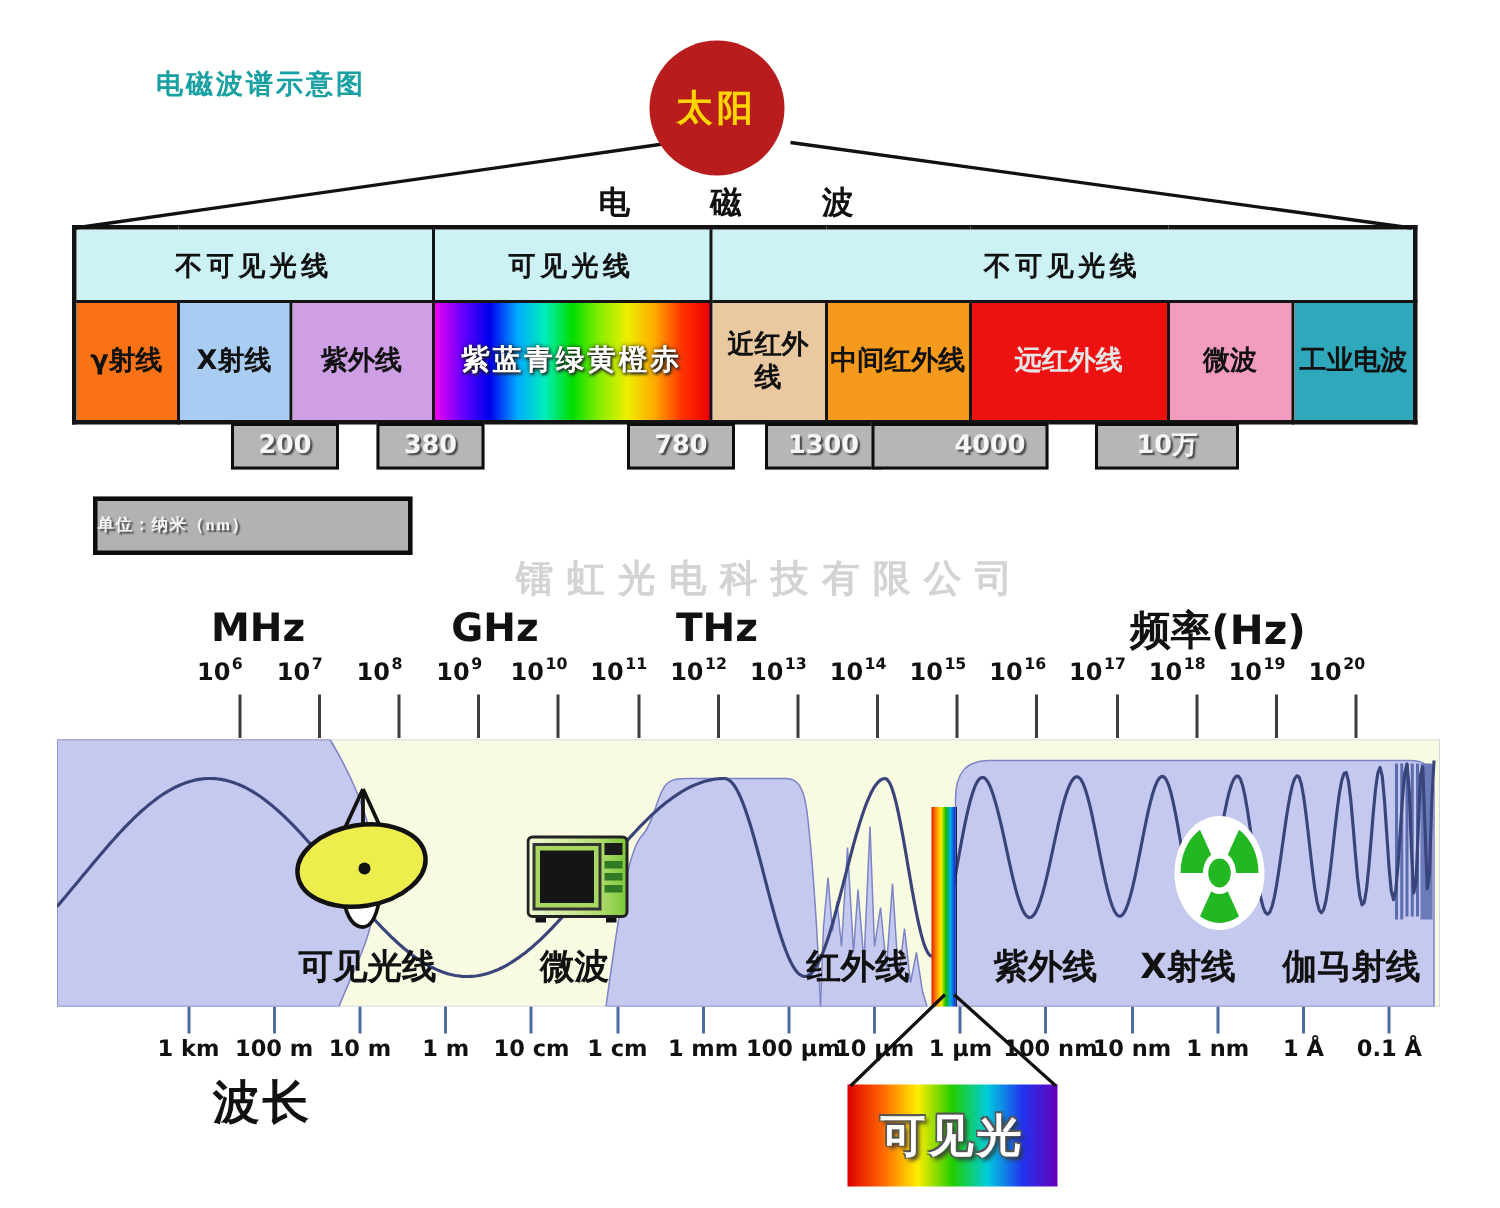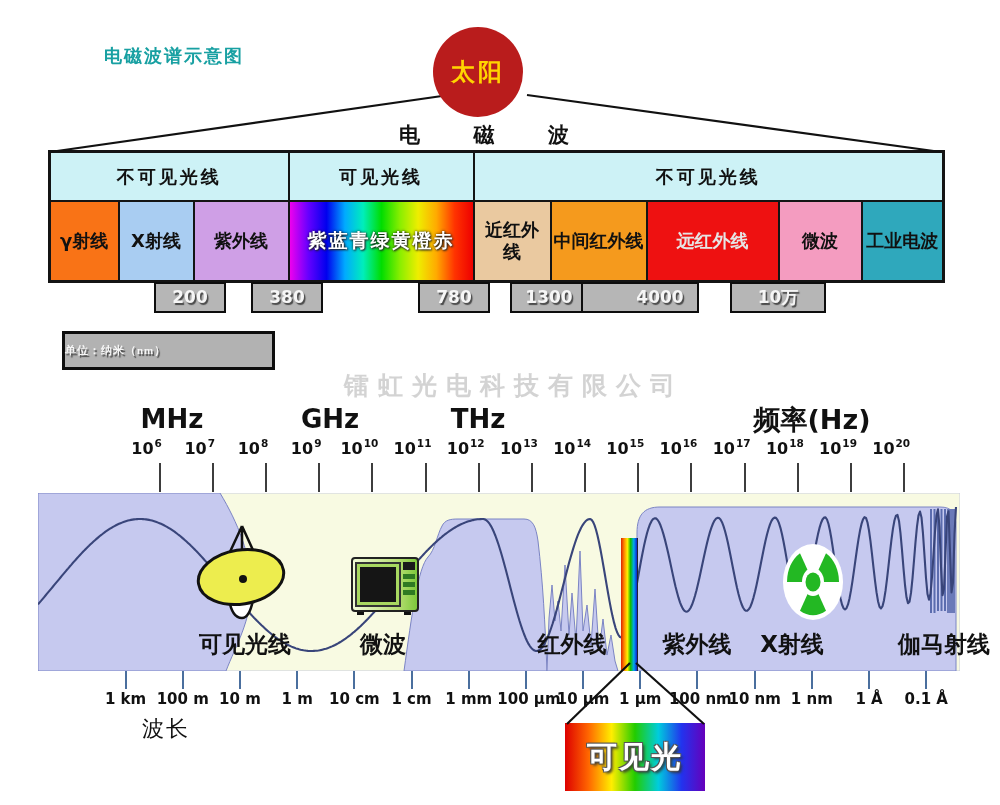--- a/index.html
+++ b/index.html
@@ -53,21 +53,21 @@
   #vstrip{left:621px;top:538px;width:16px;height:133px;z-index:2;
           background:linear-gradient(90deg,#dd2200,#ff8800,#ffee00,#11bb00,#00aaee,#1122cc);
           box-shadow:1px 0 0 #223;}
   .icon{z-index:3;}
   
   #wticks{left:97px;top:670px;width:858px;height:19px;}
   #wticks .cell{width:57.2px;}
   #wticks .tick{width:2px;height:19px;background:#4a6f9e;}
   #wlabels{left:97px;top:690px;width:858px;}
   #wlabels .cell{width:57.2px;text-align:center;font-size:15px;font-weight:600;white-space:nowrap;}
-  #wl-axis-title{left:142px;top:714px;font-size:22px;font-weight:400;letter-spacing:2px;}
+  #wl-axis-title{left:142px;top:714px;font-size:31px;font-weight:700;letter-spacing:2px;}
   #visible-box{left:565px;top:723px;width:140px;height:68px;z-index:3;
           background:linear-gradient(90deg,#dd0000,#ff6600,#ffee00,#22cc00,#00ccdd,#2233ee,#6600bb);
           display:flex;align-items:center;justify-content:center;}
   #visible-box span{color:#fff;font-size:30px;font-weight:800;letter-spacing:2px;
           text-shadow:-1px -1px 0 #555,1px -1px 0 #555,-1px 1px 0 #555,2px 2px 3px #333;}
 </style>
 </head>
 <body>
 
 <div id="stage">
@@ -265,21 +265,21 @@
     </g>
   </svg>
 
   <div id="vstrip" class="abs"></div>
   <div id="band-labels">
       <div class="band-label" style="left: 245px;">可见光线</div>
       <div class="band-label" style="left: 383px;">微波</div>
       <div class="band-label" style="left: 572px;">红外线</div>
       <div class="band-label" style="left: 697px;">紫外线</div>
       <div class="band-label" style="left: 792px;">X射线</div>
-      <div class="band-label" style="left: 944px;">伽马射线</div>
+      <div class="band-label" style="left: 901px;">伽马射线</div>
     </div>
 
   <div id="wticks" class="flexrow">
       <span class="cell">
         <span class="tick"></span>
       </span>
       <span class="cell">
         <span class="tick"></span>
       </span>
       <span class="cell">

